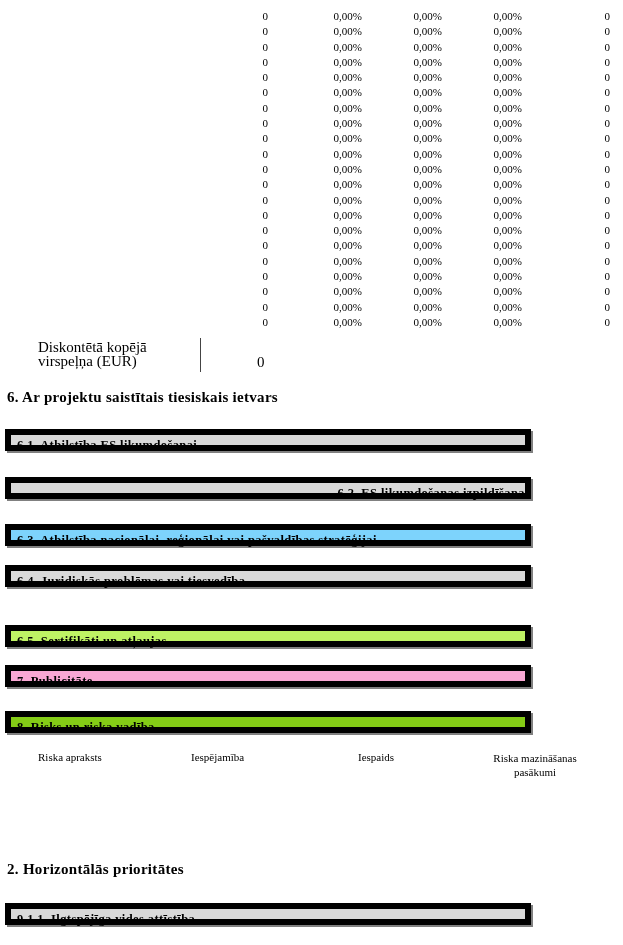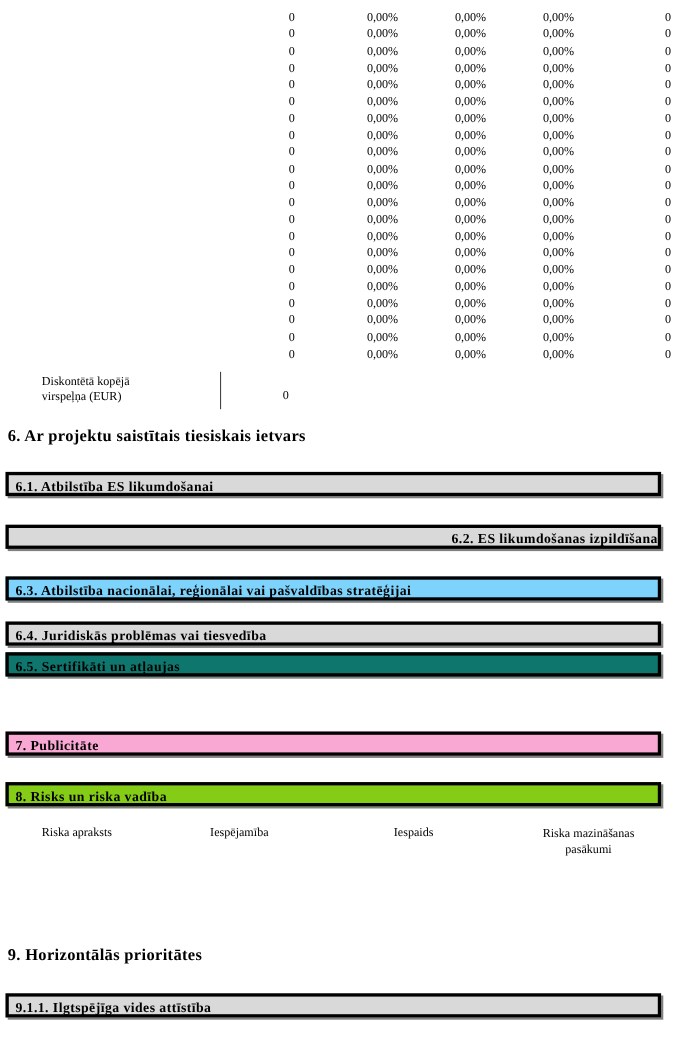--- a/index.html
+++ b/index.html
@@ -10,35 +10,35 @@
     position: relative;
   }
   .page { position: absolute; top: 0; left: 0; width: 623px; height: 945px; }
 
   
   .value-table { position: absolute; top: 9px; left: 0; width: 612px; }
   .vrow { display: grid; grid-template-columns: 268px 94px 80px 80px 88px; height: 15.3px; }
   .vcell { text-align: right; font-size: 11px; line-height: 15.3px; white-space: nowrap; }
 
   
-  .summary { position: absolute; top: 338px; left: 0; width: 612px; height: 38px; font-size: 11px; }
+  .summary { position: absolute; top: 338px; left: 0; width: 612px; height: 38px; font-size: 15px; }
   .summary-label { position: absolute; left: 38px; top: 2px; line-height: 14px; }
   .summary-divider { position: absolute; left: 200px; top: 0; width: 1px; height: 34px; background: #444; }
   .summary-value { position: absolute; left: 257px; top: 16px; }
 
   
   .sec-title {
     position: absolute; left: 7px;
     font-size: 15px; font-weight: bold; letter-spacing: 0.3px; white-space: nowrap;
   }
 
   
   .box {
-    position: absolute; left: 5px; width: 596px; height: 22px;
-    background: #d9d9d9; border: 3px solid #1d4ed8;
+    position: absolute; left: 5px; width: 526px; height: 22px;
+    background: #d9d9d9; border: 6px solid #1d4ed8;
     box-shadow: 2px 2px 0 #808080;
     font-weight: bold; font-size: 12.5px; letter-spacing: 0.4px;
     line-height: 20px; padding-left: 6px; white-space: nowrap;
   }
 
   
   .risk-headers { position: absolute; top: 751px; left: 0; width: 612px; font-size: 11px; }
   .rh { position: absolute; white-space: nowrap; }
   .rh1 { left: 38px; }
   .rh2 { left: 191px; }
@@ -208,28 +208,28 @@
     <div class="summary-divider"></div>
     <div class="summary-value">0</div>
   </div>
 
   <div class="sec-title" style="top:389px">6. Ar projektu saistītais tiesiskais ietvars</div>
 
   <div class="box" style="top: 429px; background: rgb(217, 217, 217); border-color: rgb(0, 0, 0); box-shadow: rgb(128, 128, 128) 2px 2px 0px;"><span>6.1. Atbilstība ES likumdošanai</span></div>
   <div class="box" style="top: 477px; background: rgb(217, 217, 217); border-color: rgb(0, 0, 0); box-shadow: rgb(128, 128, 128) 2px 2px 0px; text-align: right;"><span>6.2. ES likumdošanas izpildīšana</span></div>
   <div class="box" style="top: 524px; background: #7dd3fc; border-color: rgb(0, 0, 0); box-shadow: rgb(128, 128, 128) 2px 2px 0px;"><span>6.3. Atbilstība nacionālai, reģionālai vai pašvaldības stratēģijai</span></div>
   <div class="box" style="top: 565px; background: rgb(217, 217, 217); border-color: rgb(0, 0, 0); box-shadow: rgb(128, 128, 128) 2px 2px 0px;"><span>6.4. Juridiskās problēmas vai tiesvedība</span></div>
-  <div class="box" style="top: 593px; background: #0f766e; border-color: rgb(0, 0, 0); box-shadow: rgb(128, 128, 128) 2px 2px 0px;"><span>6.5. Sertifikāti un atļaujas</span></div>
+  <div class="box" style="top: 625px; background: #bef264; border-color: rgb(0, 0, 0); box-shadow: rgb(128, 128, 128) 2px 2px 0px;"><span>6.5. Sertifikāti un atļaujas</span></div>
   <div class="box" style="top: 665px; background: #f9a8d4; border-color: rgb(0, 0, 0); box-shadow: rgb(128, 128, 128) 2px 2px 0px;"><span>7. Publicitāte</span></div>
   <div class="box" style="top: 711px; background: #84cc16; border-color: rgb(0, 0, 0); box-shadow: rgb(128, 128, 128) 2px 2px 0px;"><span>8. Risks un riska vadība</span></div>
 
   <div class="risk-headers">
     <span class="rh rh1">Riska apraksts</span>
     <span class="rh rh2">Iespējamība</span>
     <span class="rh rh3">Iespaids</span>
     <span class="rh rh4">Riska mazināšanas pasākumi</span>
   </div>
 
-  <div class="sec-title" style="top:861px">9. Horizontālās prioritātes</div>
+  <div class="sec-title" style="top:861px">2. Horizontālās prioritātes</div>
 
   <div class="box" style="top: 903px; background: rgb(217, 217, 217); border-color: rgb(0, 0, 0); box-shadow: rgb(128, 128, 128) 2px 2px 0px;"><span>9.1.1. Ilgtspējīga vides attīstība</span></div>
 
 </div>
 
 </body></html>

